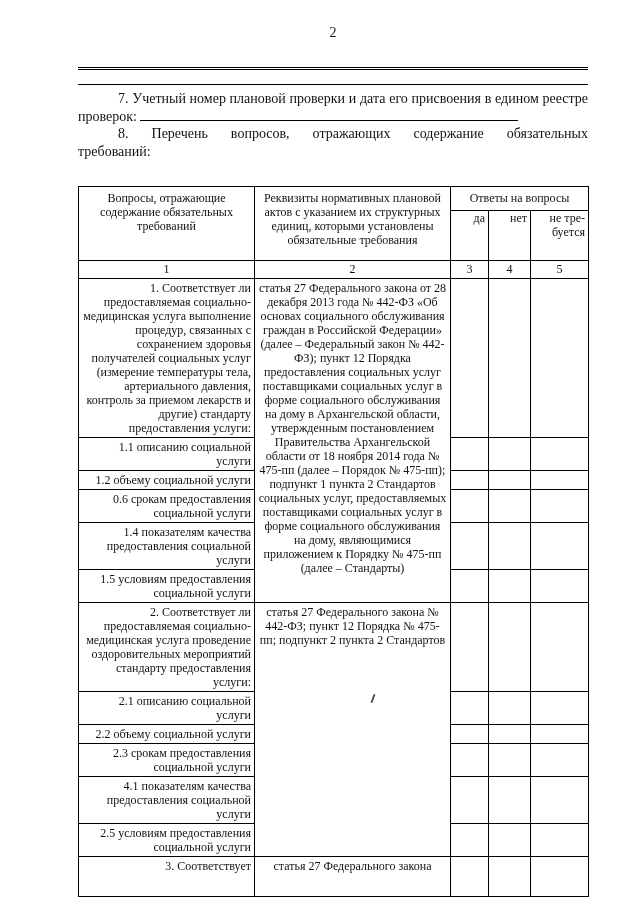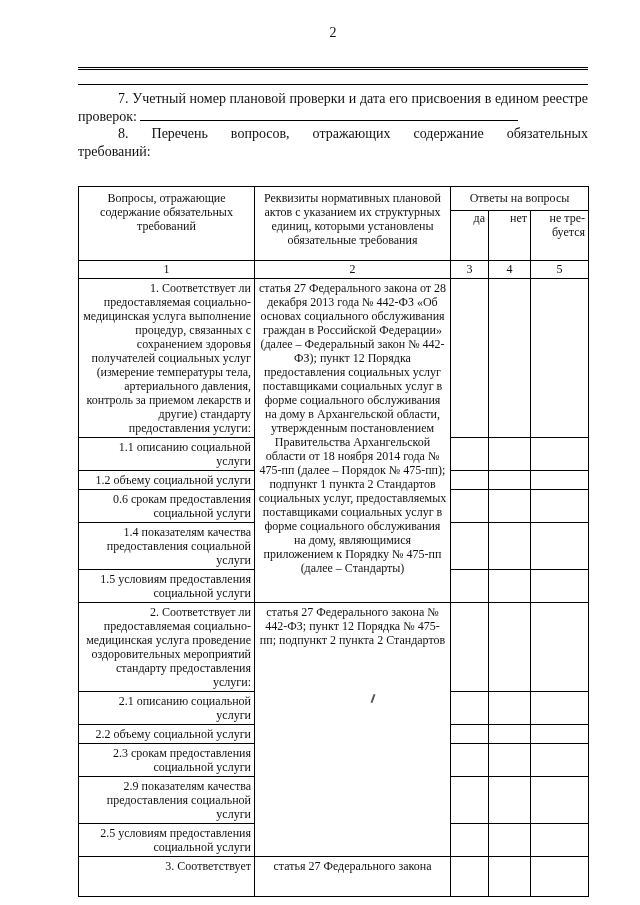--- a/index.html
+++ b/index.html
@@ -173,21 +173,21 @@
         <td></td>
         <td></td>
       </tr>
       <tr class="r-2line">
         <td class="qcell">2.3 срокам предоставления социальной услуги</td>
         <td></td>
         <td></td>
         <td></td>
       </tr>
       <tr class="r-3line">
-        <td class="qcell">2.9 показателям качества предоставления социальной услуги</td>
+        <td class="qcell">4.1 показателям качества предоставления социальной услуги</td>
         <td></td>
         <td></td>
         <td></td>
       </tr>
       <tr class="r-2line">
         <td class="qcell">2.5 условиям предоставления социальной услуги</td>
         <td></td>
         <td></td>
         <td></td>
       </tr>

